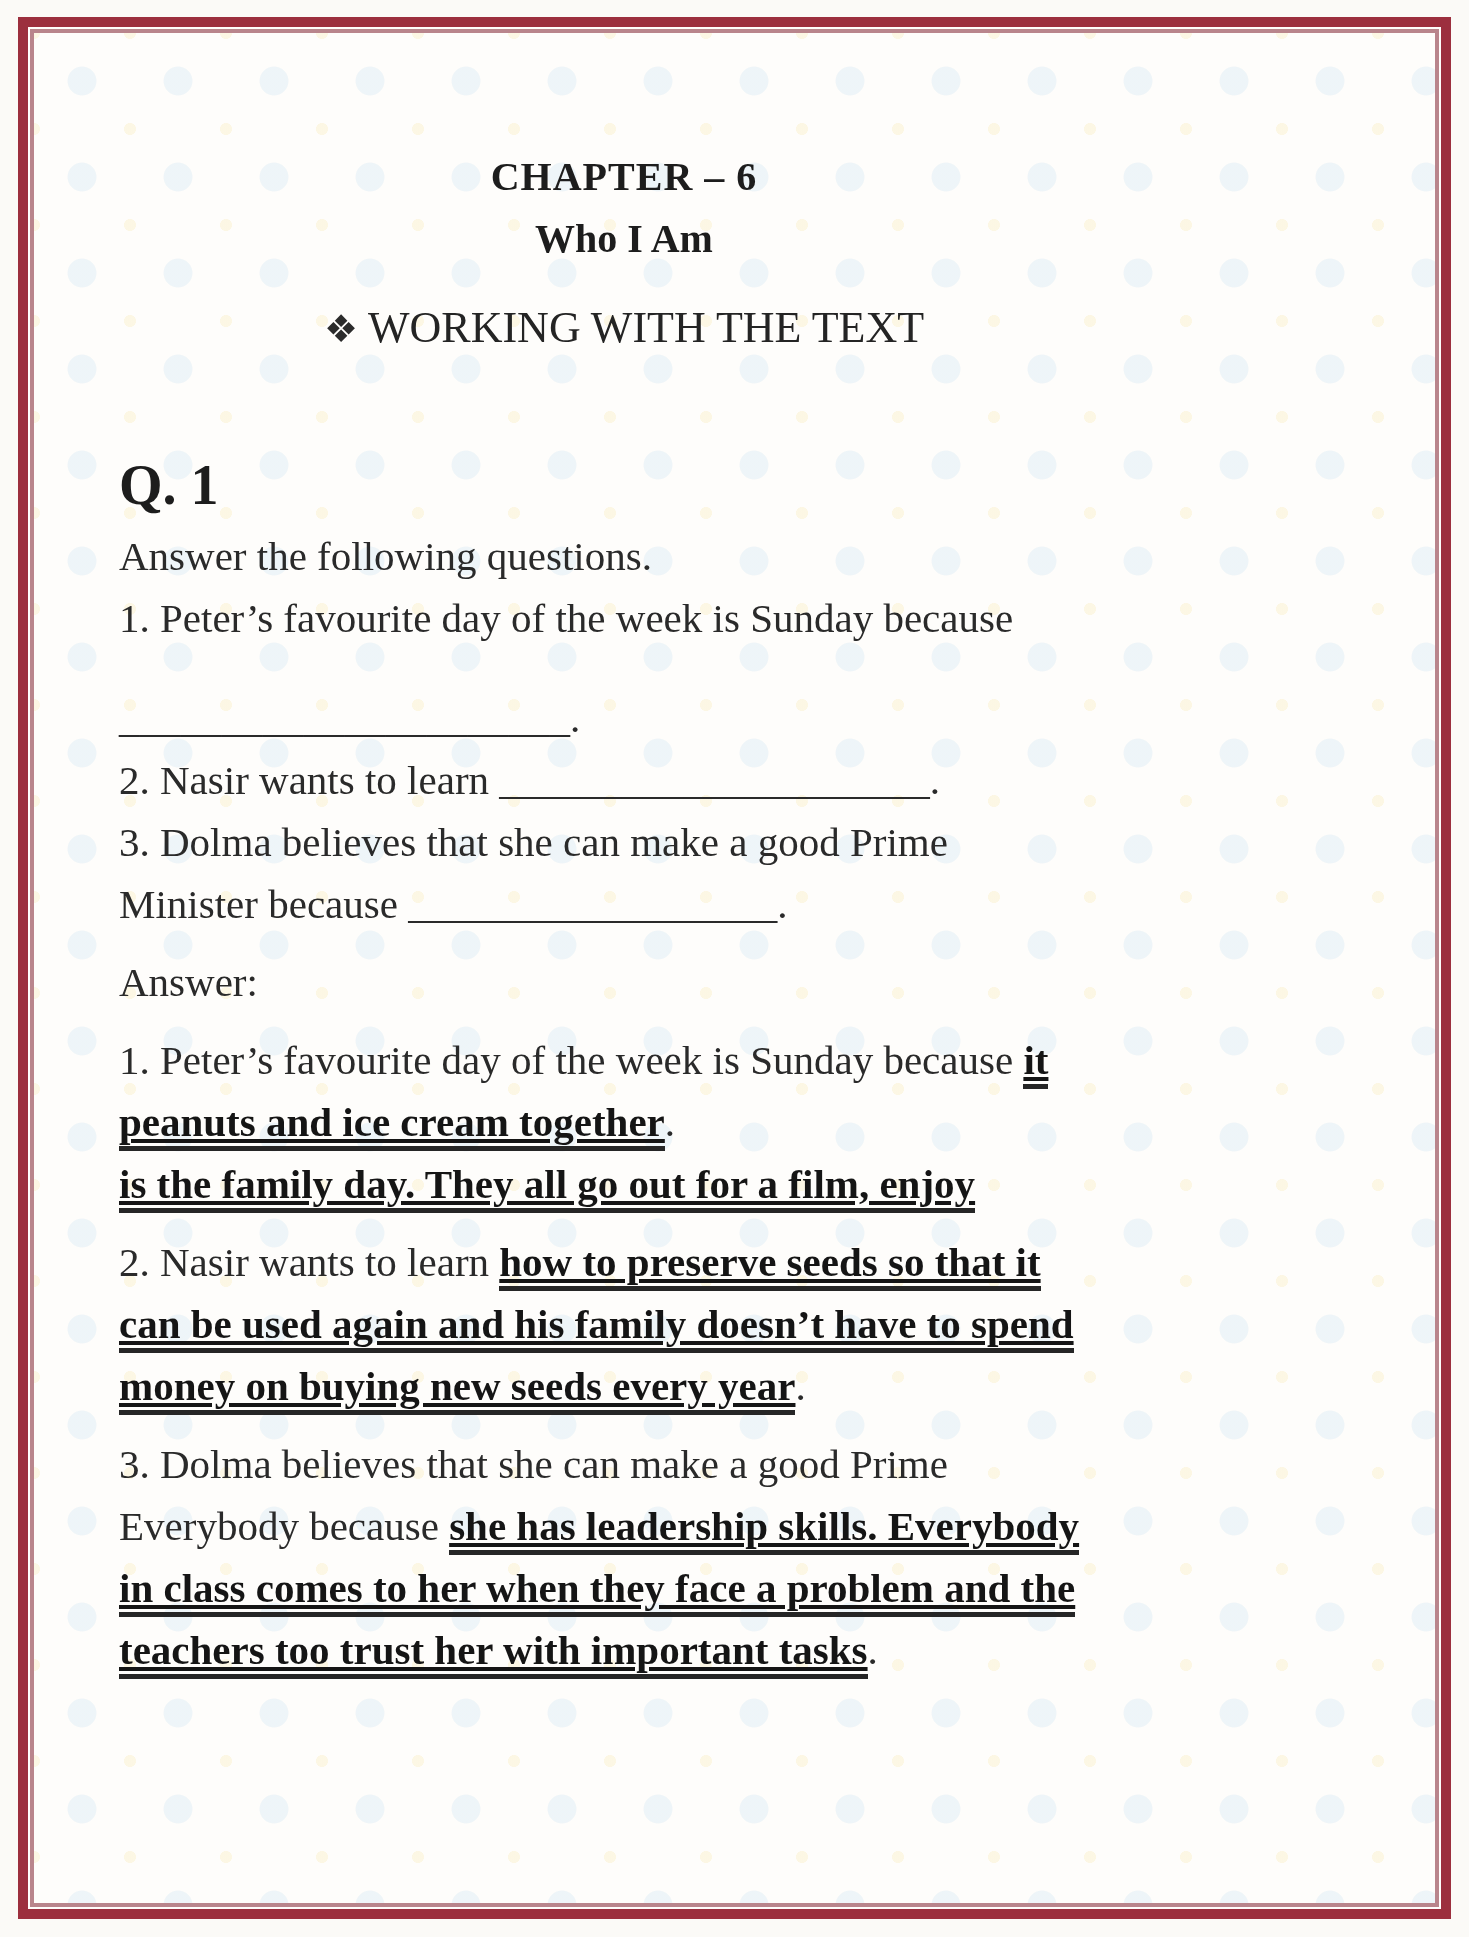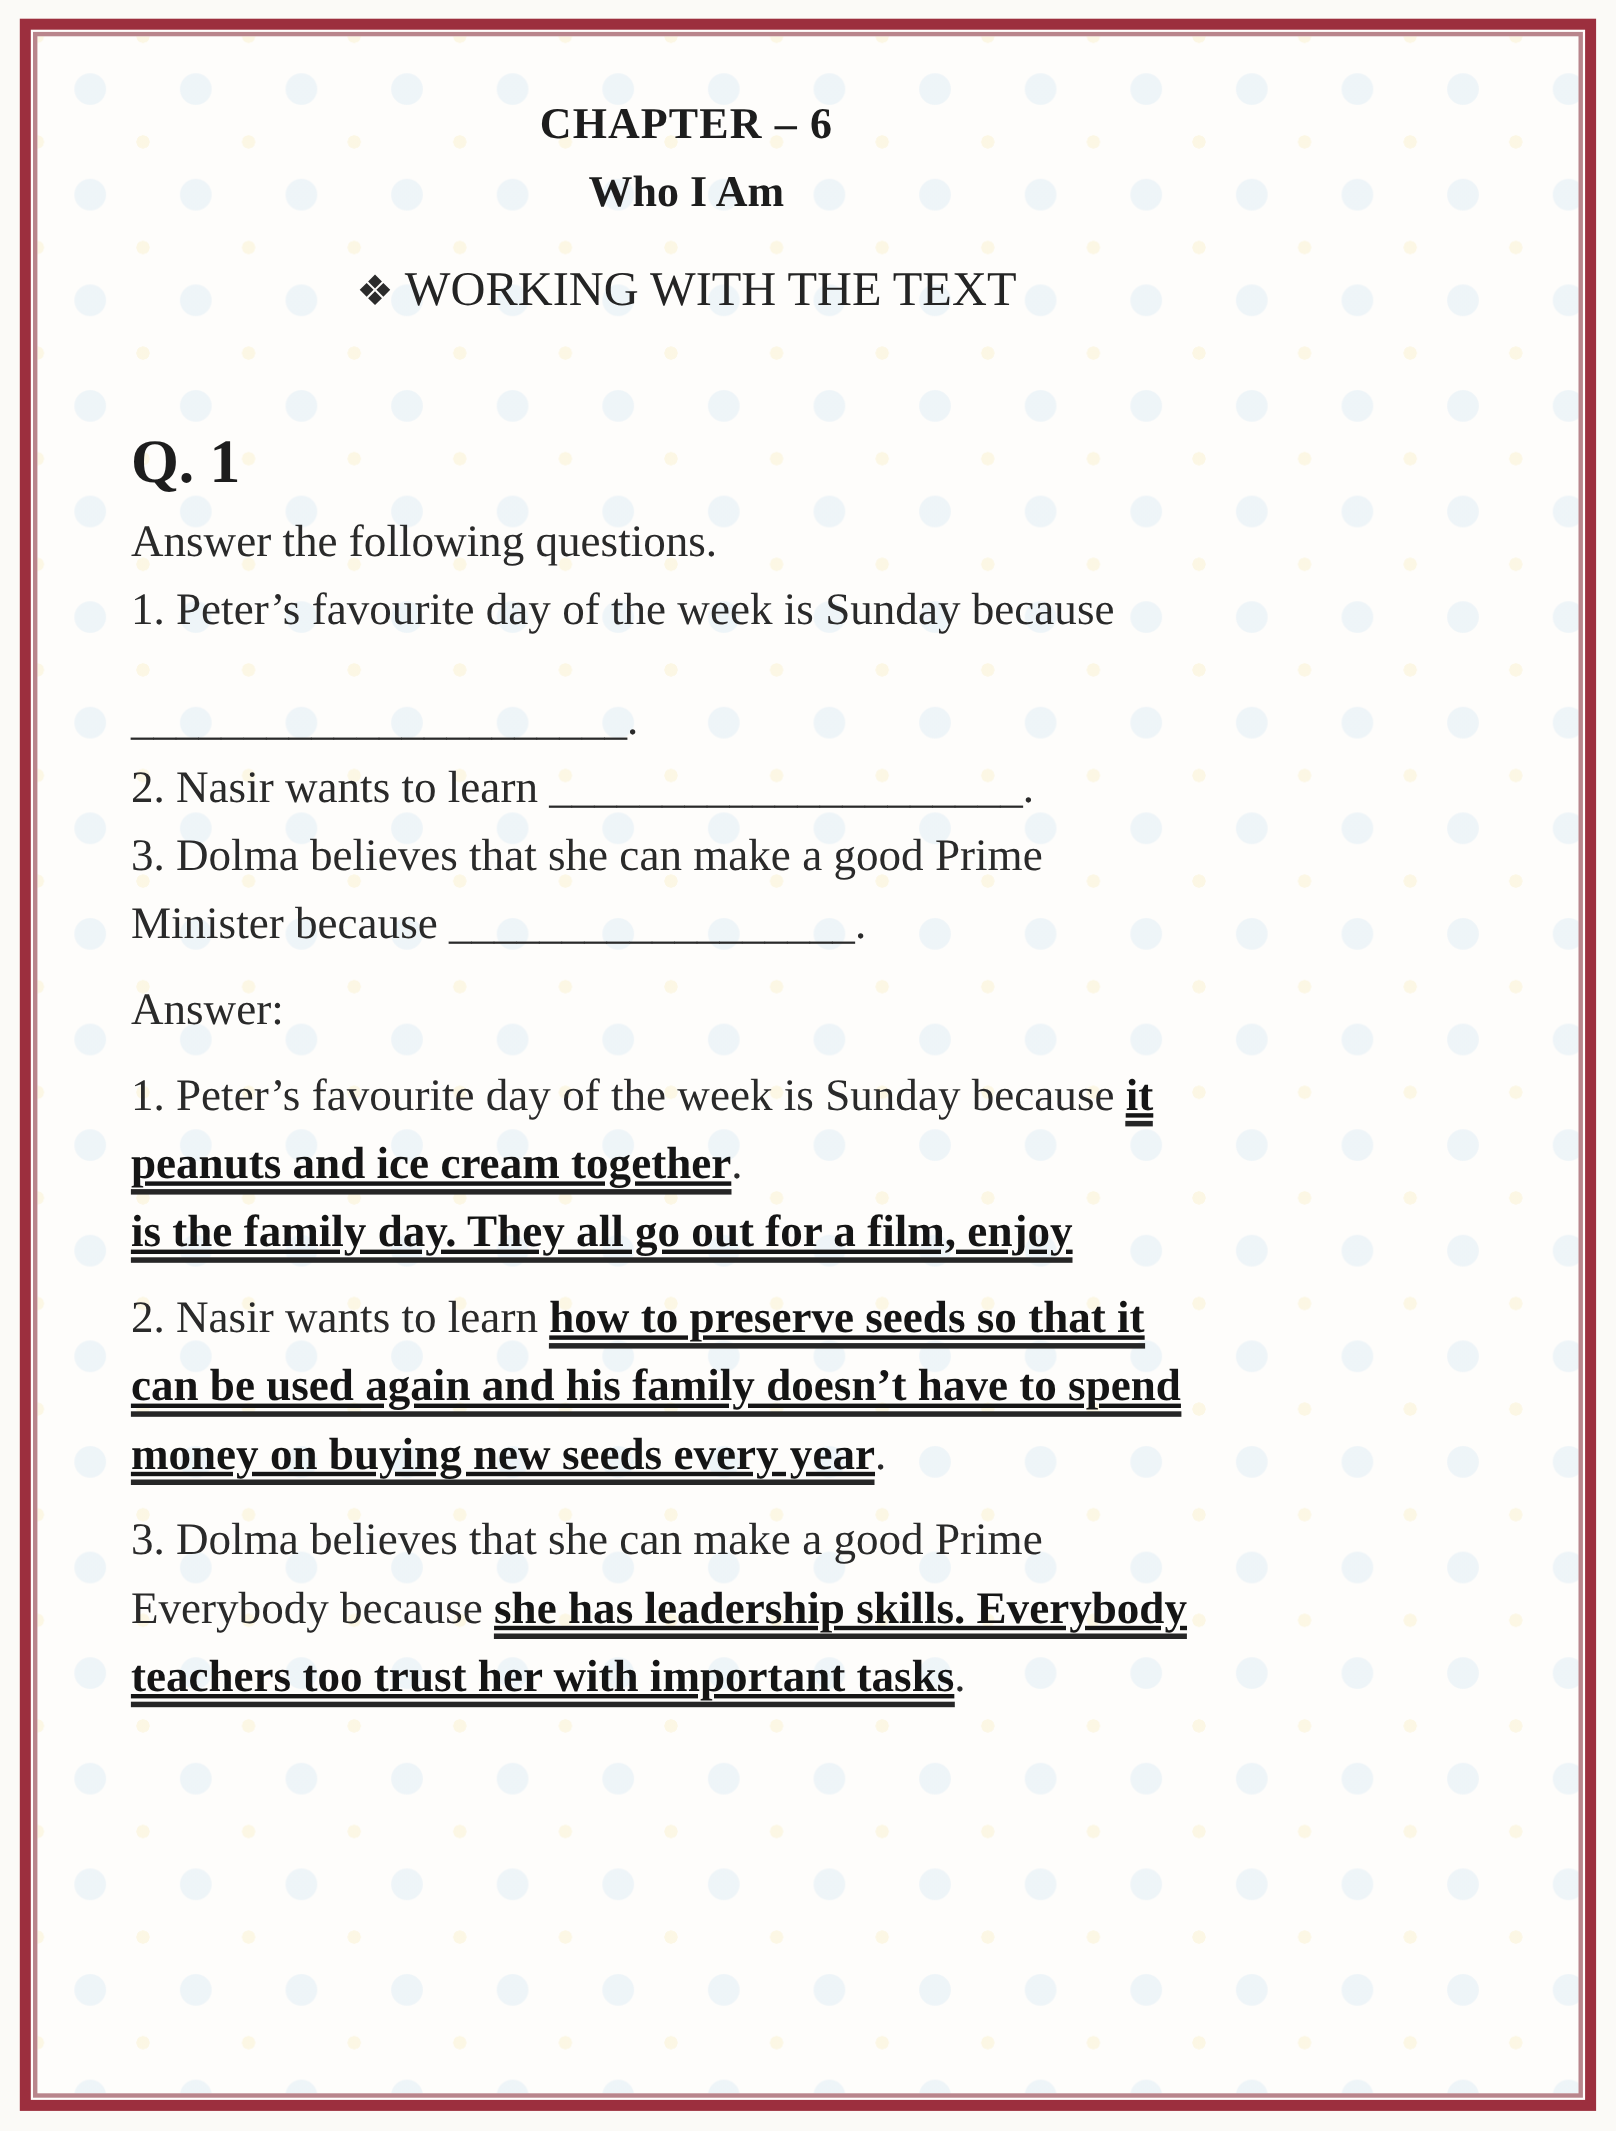--- a/index.html
+++ b/index.html
@@ -26,21 +26,21 @@
     border: 4px solid #b9858c;
     background-color: #fefdfb;
     background-image:
       radial-gradient(circle 24px at center, rgba(213,231,243,0.38) 0 58%, rgba(213,231,243,0) 62%),
       radial-gradient(circle 10px at center, rgba(250,242,210,0.55) 0 58%, rgba(250,242,210,0) 62%);
     background-size: 96px 96px, 96px 96px;
     background-position: 0 0, 48px 48px;
     overflow: hidden;
   }
   .content {
-    padding: 55px 0 0 85px;
+    padding: 120px 0 0 85px;
     width: 1100px;
     color: #262626;
   }
   .headings { width: 1010px; text-align: center; }
   .chapter-title {
     font-size: 40px; font-weight: bold; line-height: 48px;
     letter-spacing: 1px; color: #1d1d1d;
   }
   .chapter-subtitle {
     font-size: 40px; font-weight: bold; line-height: 48px;
@@ -110,20 +110,21 @@
               <div class="line"><span class="seg bold-underline">is the family day. They all go out for a film, enjoy</span></div>
             </div>
             <div class="para">
               <div class="line"><span class="seg">2. Nasir wants to learn </span><span class="seg bold-underline">how to preserve seeds so that it</span></div>
               <div class="line"><span class="seg bold-underline">can be used again and his family doesn’t have to spend</span></div>
               <div class="line"><span class="seg bold-underline">money on buying new seeds every year</span><span class="seg">.</span></div>
             </div>
             <div class="para">
               <div class="line"><span class="seg">3. Dolma believes that she can make a good Prime</span></div>
               <div class="line"><span class="seg">Everybody because </span><span class="seg bold-underline">she has leadership skills. Everybody</span></div>
+              <div class="line"><span class="seg bold-underline">in class comes to her when they face a problem and the</span></div>
               <div class="line"><span class="seg bold-underline">teachers too trust her with important tasks</span><span class="seg">.</span></div>
             </div>
           </div>
 
       </div>
     </div>
   </div>
 </div>
 
 </body></html>

